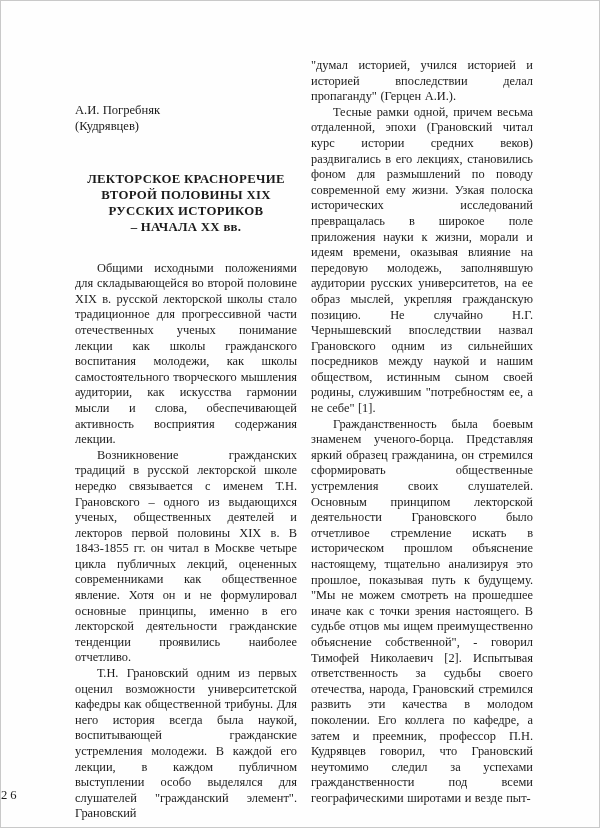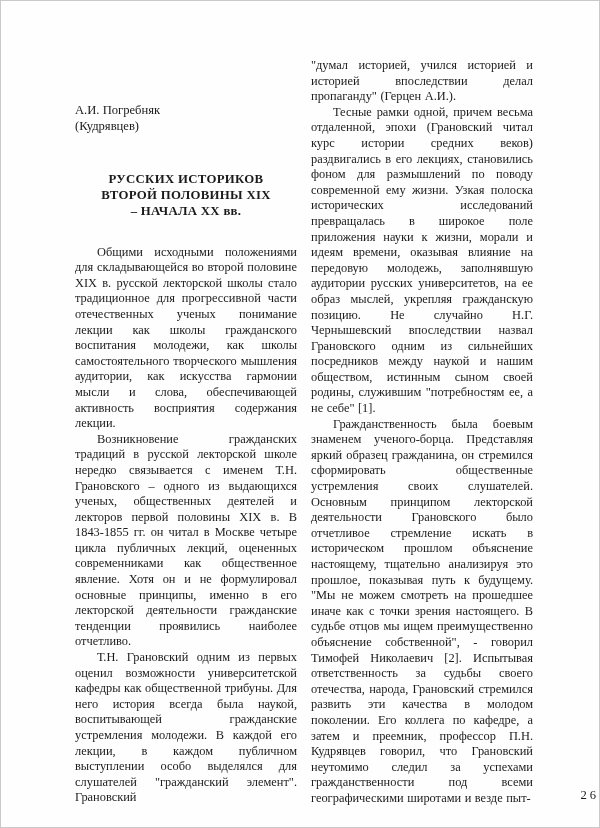--- a/index.html
+++ b/index.html
@@ -57,39 +57,40 @@
     word-spacing: 0.4px;
   }
   .para.no-indent {
     text-indent: 0;
   }
   .page-number {
     position: absolute;
     bottom: 24px;
     left: 0;
     right: 0;
-    text-align: right;
+    text-align: left;
     font-size: 12.6px;
     letter-spacing: 3px;
   }
 </style>
 </head>
 <body>
 
 <div class="page">
   <div class="content">
 
     <div class="col col-left">
       <div class="byline">
         <div>А.И. Погребняк</div>
         <div>(Кудрявцев)</div>
       </div>
       <div class="title">
+        <div>ЛЕКТОРСКОЕ  КРАСНОРЕЧИЕ</div>
+        <div>ВТОРОЙ ПОЛОВИНЫ  XIX</div>
         <div>РУССКИХ ИСТОРИКОВ</div>
-        <div>ВТОРОЙ ПОЛОВИНЫ  XIX</div>
         <div>– НАЧАЛА  XX вв.</div>
       </div>
       <p class="para">Общими исходными положениями для складывающейся во второй половине XIX в. русской лекторской школы стало традиционное для прогрессивной части отечественных ученых понимание лекции как школы гражданского воспитания молодежи, как школы самостоятельного творческого мышления аудитории, как искусства гармонии мысли и слова, обеспечивающей активность восприятия содержания лекции.</p>
       <p class="para">Возникновение гражданских традиций в русской лекторской школе нередко связывается с именем Т.Н. Грановского – одного из выдающихся ученых, общественных деятелей и лекторов первой половины XIX в. В 1843-1855 гг. он читал в Москве четыре цикла публичных лекций, оцененных современниками как общественное явление. Хотя он и не формулировал основные принципы, именно в его лекторской деятельности гражданские тенденции проявились наиболее отчетливо.</p>
       <p class="para">Т.Н. Грановский одним из первых оценил возможности университетской кафедры как общественной трибуны. Для него история всегда была наукой, воспитывающей гражданские устремления молодежи. В каждой его лекции, в каждом публичном выступлении особо выделялся для слушателей "гражданский элемент". Грановский</p>
     </div>
 
     <div class="divider"></div>
 
     <div class="col col-right">

